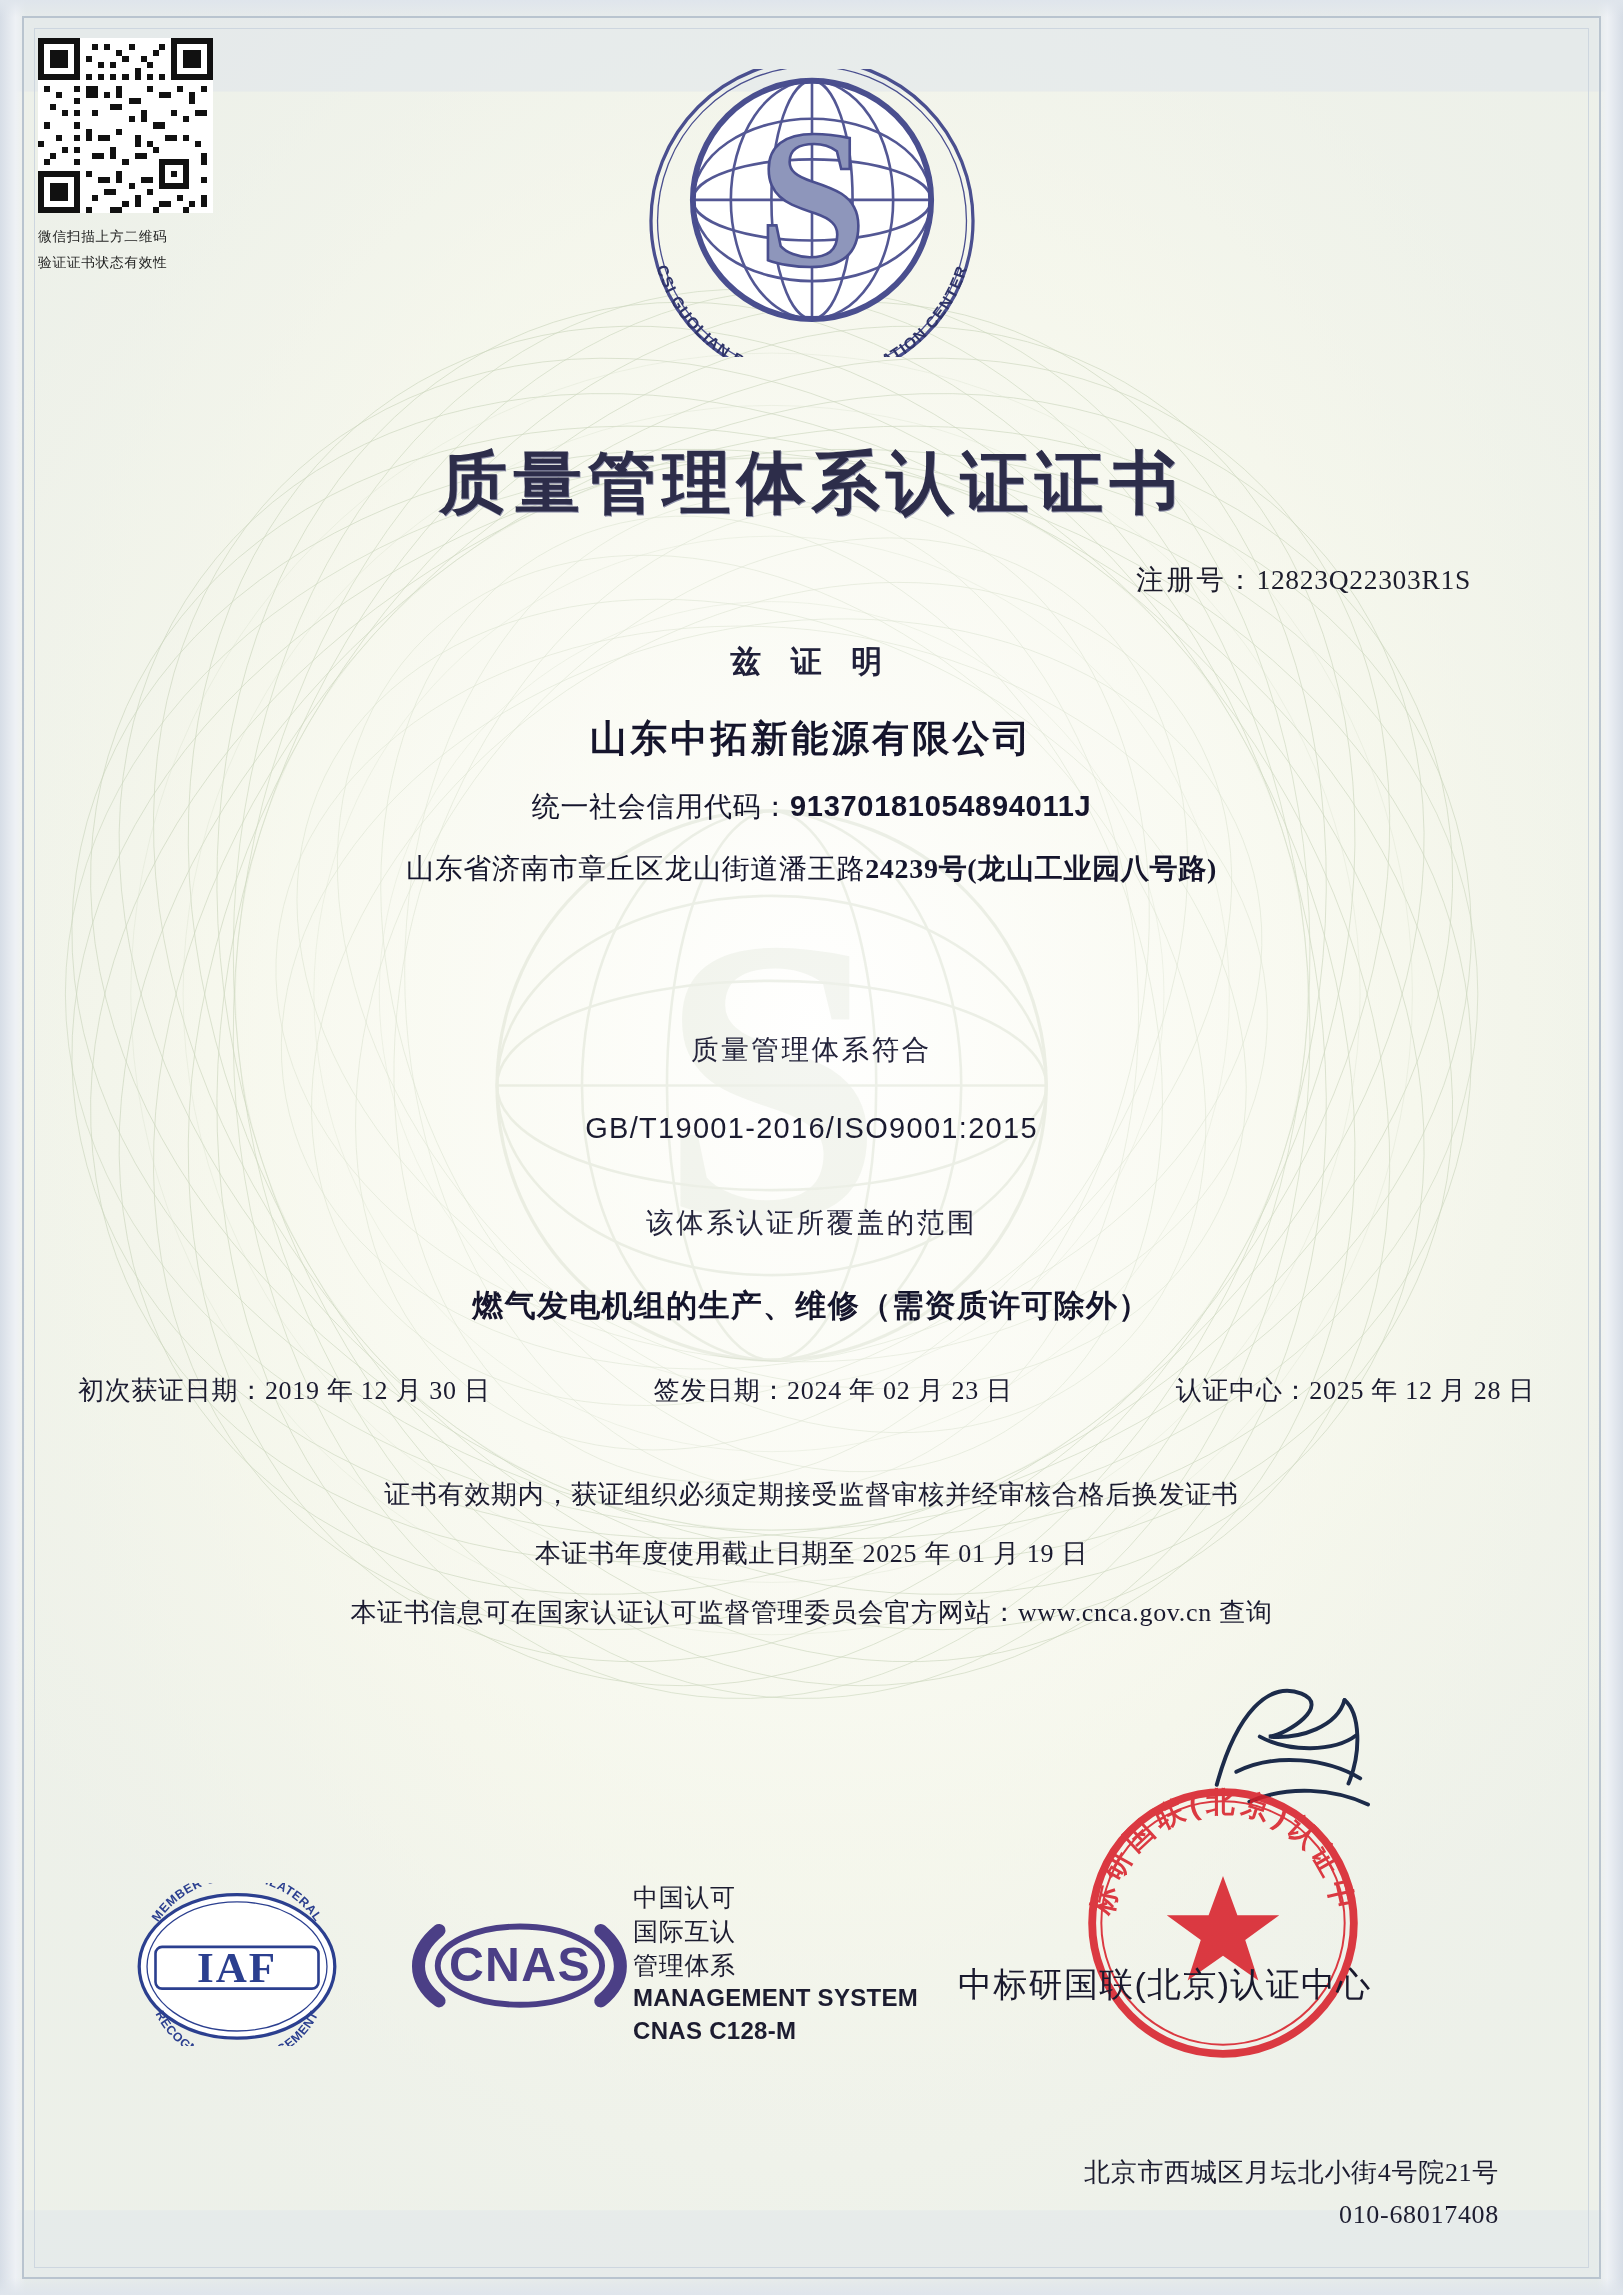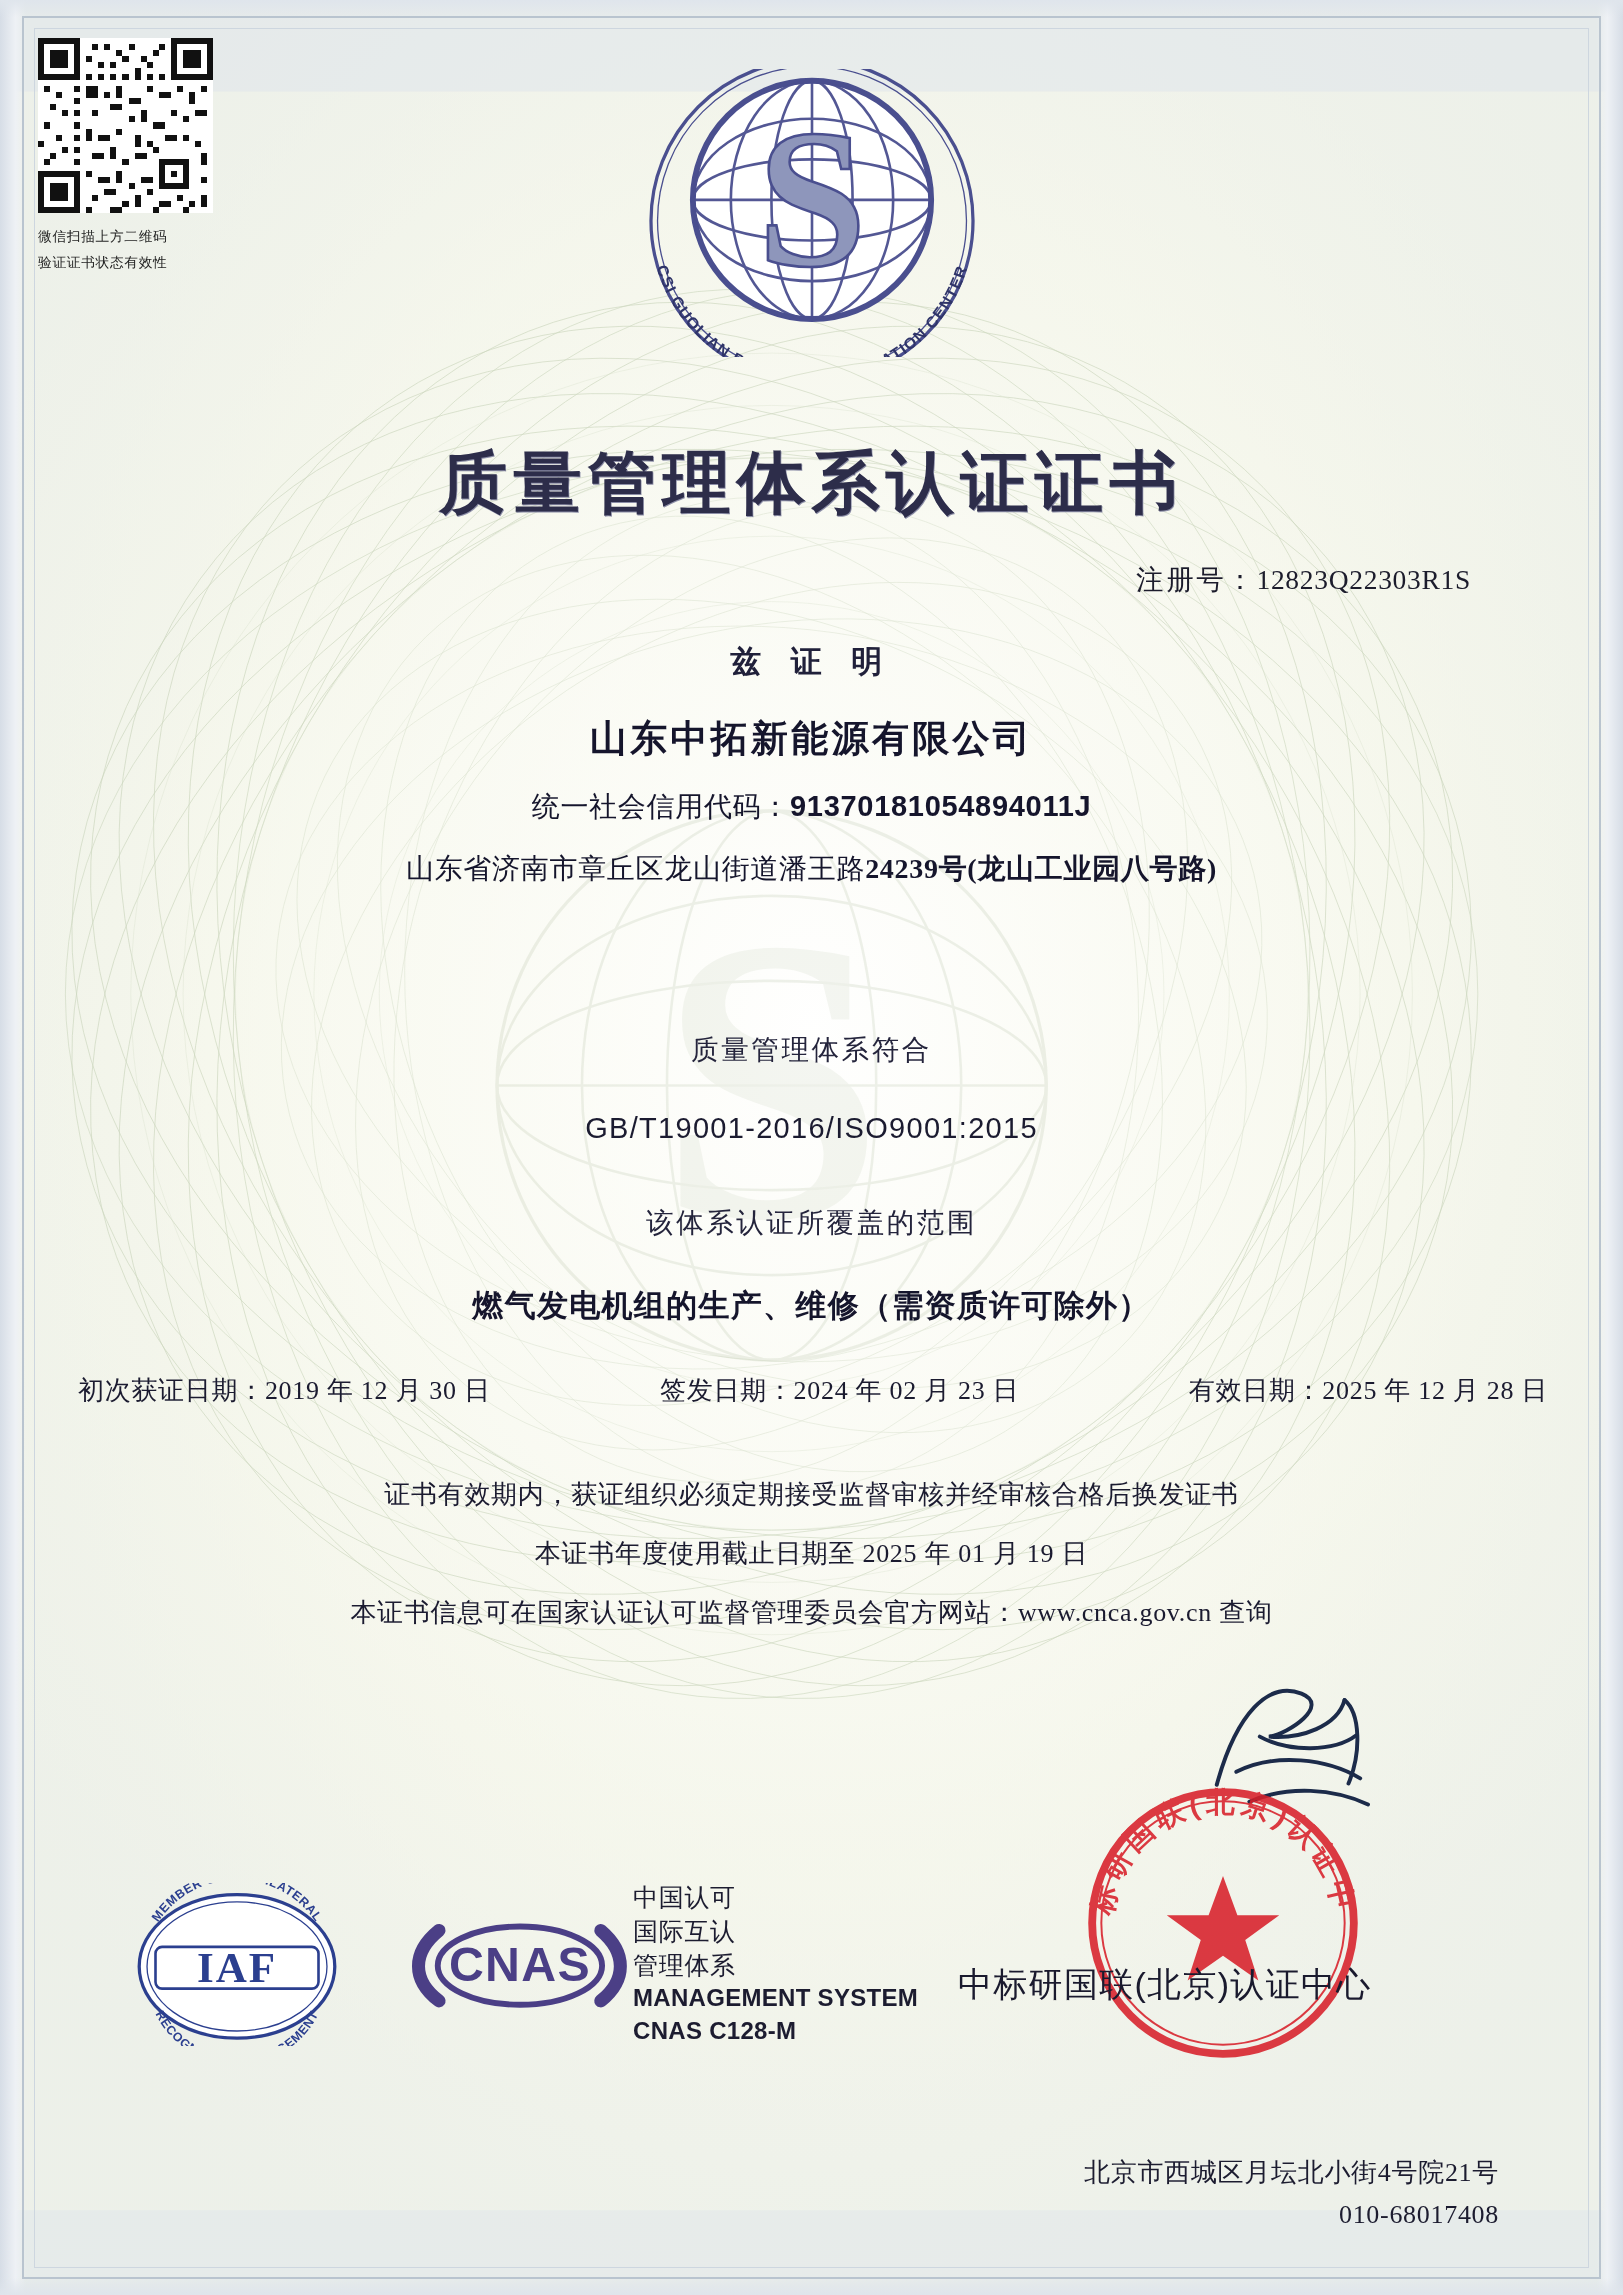--- a/index.html
+++ b/index.html
@@ -184,21 +184,21 @@
     font-size: 31px;
     font-weight: bold;
     letter-spacing: 1.3px;
     color: #15152c;
   }
 
   
   #dates-row {
     position: absolute;
     left: 78px;
-    right: 75px;
+    right: 88px;
     top: 1373px;
     display: flex;
     justify-content: space-between;
     font-size: 26px;
     color: #1b1b30;
     letter-spacing: 0.7px;
   }
   #dates-row .date-item { white-space: nowrap; }
 
   
@@ -548,21 +548,21 @@
   <div class="center-line" id="scope-value">燃气发电机组的生产、维修（需资质许可除外）</div>
 
   <div id="dates-row">
     <div class="date-item">
       <span>初次获证日期：</span><span>2019 年 12 月 30 日</span>
     </div>
     <div class="date-item">
       <span>签发日期：</span><span>2024 年 02 月 23 日</span>
     </div>
     <div class="date-item">
-      <span>有效日期：</span><span>2025 年 12 月 28 日</span>
+      <span>认证中心：</span><span>2025 年 12 月 28 日</span>
     </div>
   </div>
 
   <div id="notes">
     <span class="note-line">证书有效期内，获证组织必须定期接受监督审核并经审核合格后换发证书</span>
     <span class="note-line">本证书年度使用截止日期至 2025 年 01 月 19 日</span>
     <span class="note-line">本证书信息可在国家认证认可监督管理委员会官方网站：www.cnca.gov.cn 查询</span>
   </div>
 
   <svg id="signature" viewBox="0 0 300 230" aria-hidden="true">

